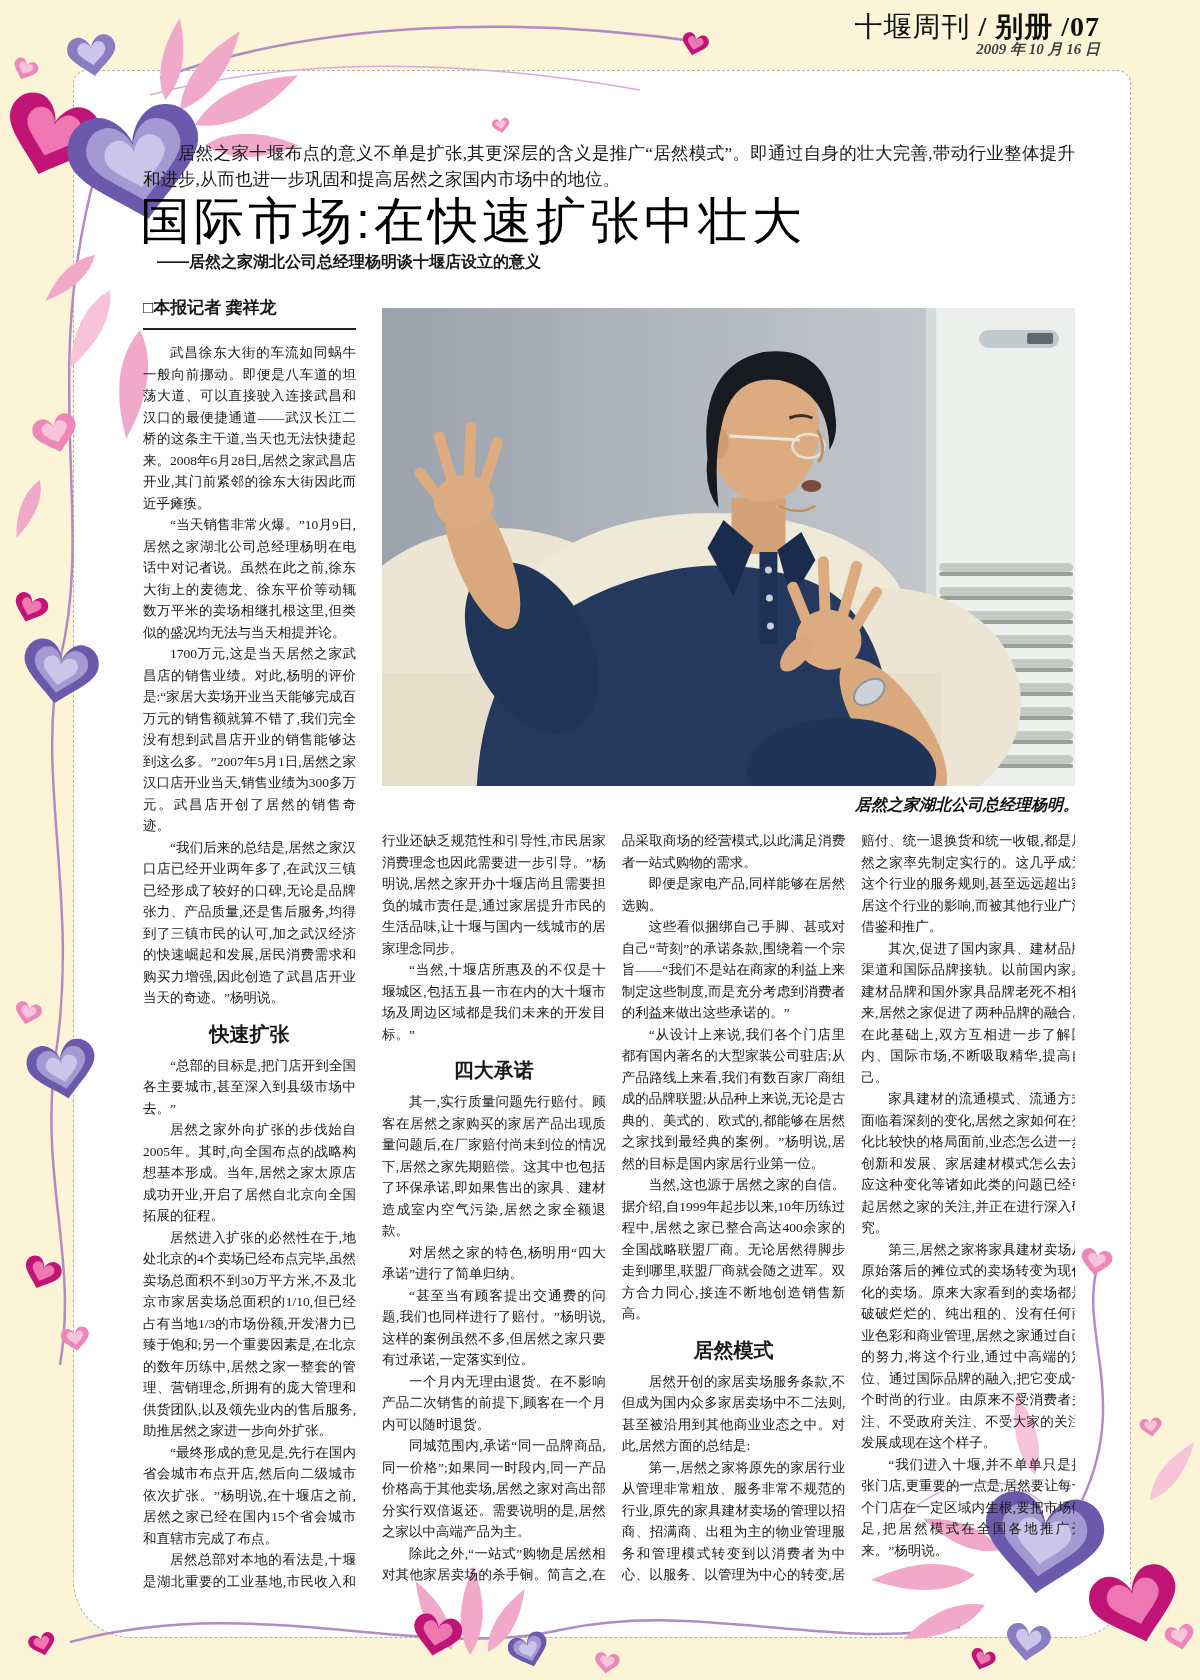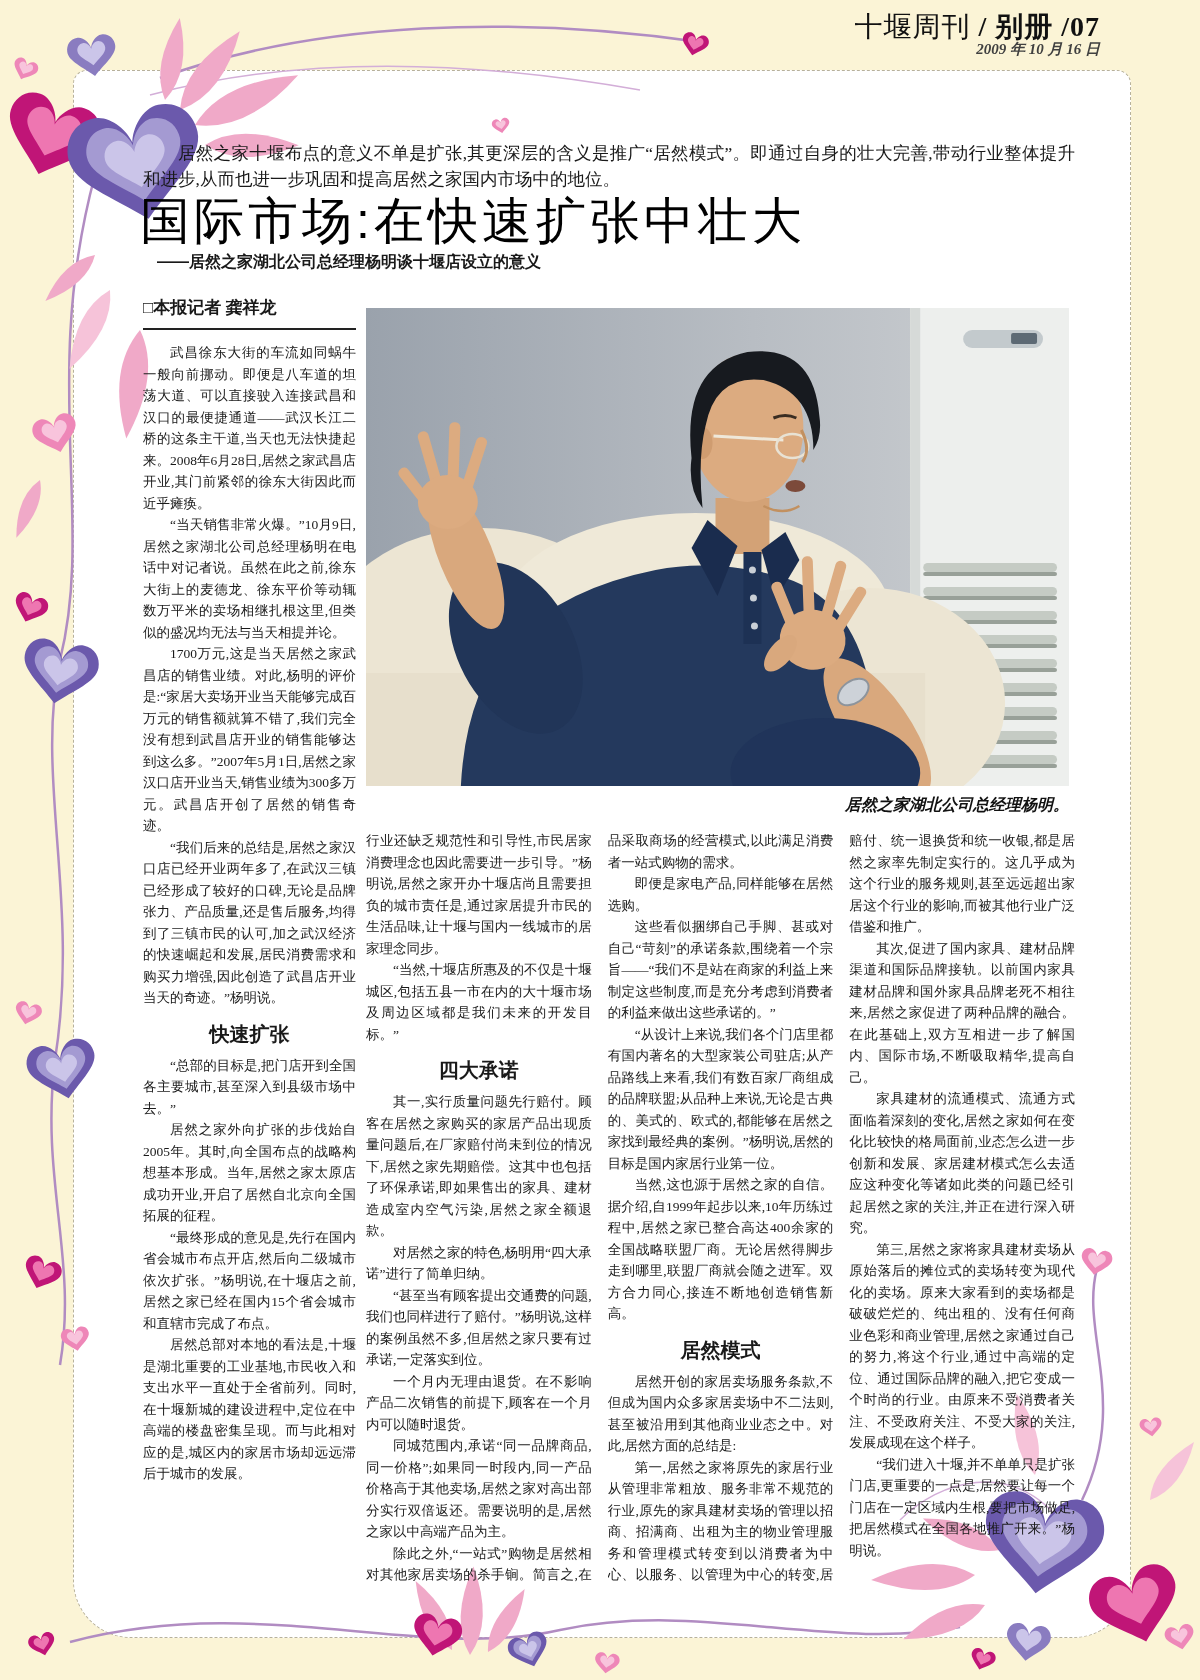--- a/index.html
+++ b/index.html
@@ -15,21 +15,21 @@
   .issue-date{position:absolute;top:40px;right:100px;z-index:3;font-size:15px;
        font-weight:bold;font-style:italic;color:#404040;}
   .intro{position:absolute;left:143px;top:140px;width:932px;z-index:3;
        font-size:17.5px;line-height:26px;text-indent:2em;text-align:justify;}
   .headline{position:absolute;left:140px;top:188px;width:932px;z-index:3;margin:0;
        font-family:"Liberation Sans",sans-serif;font-weight:500;font-size:50px;
        letter-spacing:4px;color:#000;}
   .subhead{position:absolute;left:143px;top:252px;width:932px;z-index:3;
        font-family:"Liberation Sans",sans-serif;font-size:16px;font-weight:bold;margin-left:14px;}
   .main{position:absolute;left:143px;top:292px;width:932px;height:1300px;z-index:3;
-       display:flex;gap:10px;overflow:hidden;}
+       display:flex;gap:26px;overflow:hidden;}
   .col1{width:213px;flex:none;overflow:hidden;}
   .right{flex:1;display:flex;flex-direction:column;}
   .byline{font-size:17px;font-weight:bold;padding:4px 0 9px 0;
        border-bottom:2px solid #222;margin-bottom:12px;}
   .photo{width:703px;height:478px;margin-top:16px;display:block;}
   .caption{text-align:right;font-size:16px;font-weight:bold;font-style:italic;
        margin:9px 6px 14px 0;color:#111;}
   .cols3{display:flex;gap:16px;height:752px;overflow:hidden;}
   .cols3 .col{flex:1;overflow:hidden;}
   .p{font-size:13.5px;line-height:21.5px;text-align:justify;text-indent:2em;margin:0;}
@@ -143,20 +143,21 @@
   <div class="col1">
     <div class="byline">□本报记者 龚祥龙</div>
     <div>
         <div class="p">武昌徐东大街的车流如同蜗牛一般向前挪动。即便是八车道的坦荡大道、可以直接驶入连接武昌和汉口的最便捷通道——武汉长江二桥的这条主干道,当天也无法快捷起来。2008年6月28日,居然之家武昌店开业,其门前紧邻的徐东大街因此而近乎瘫痪。</div>
         <div class="p">“当天销售非常火爆。”10月9日,居然之家湖北公司总经理杨明在电话中对记者说。虽然在此之前,徐东大街上的麦德龙、徐东平价等动辄数万平米的卖场相继扎根这里,但类似的盛况均无法与当天相提并论。</div>
         <div class="p">1700万元,这是当天居然之家武昌店的销售业绩。对此,杨明的评价是:“家居大卖场开业当天能够完成百万元的销售额就算不错了,我们完全没有想到武昌店开业的销售能够达到这么多。”2007年5月1日,居然之家汉口店开业当天,销售业绩为300多万元。武昌店开创了居然的销售奇迹。</div>
         <div class="p">“我们后来的总结是,居然之家汉口店已经开业两年多了,在武汉三镇已经形成了较好的口碑,无论是品牌张力、产品质量,还是售后服务,均得到了三镇市民的认可,加之武汉经济的快速崛起和发展,居民消费需求和购买力增强,因此创造了武昌店开业当天的奇迹。”杨明说。</div>
         <div class="h">快速扩张</div>
         <div class="p">“总部的目标是,把门店开到全国各主要城市,甚至深入到县级市场中去。”</div>
         <div class="p">居然之家外向扩张的步伐始自2005年。其时,向全国布点的战略构想基本形成。当年,居然之家太原店成功开业,开启了居然自北京向全国拓展的征程。</div>
+        <div class="p">居然进入扩张的必然性在于,地处北京的4个卖场已经布点完毕,虽然卖场总面积不到30万平方米,不及北京市家居卖场总面积的1/10,但已经占有当地1/3的市场份额,开发潜力已臻于饱和;另一个重要因素是,在北京的数年历练中,居然之家一整套的管理、营销理念,所拥有的庞大管理和供货团队,以及领先业内的售后服务,助推居然之家进一步向外扩张。</div>
         <div class="p">“最终形成的意见是,先行在国内省会城市布点开店,然后向二级城市依次扩张。”杨明说,在十堰店之前,居然之家已经在国内15个省会城市和直辖市完成了布点。</div>
         <div class="p">居然总部对本地的看法是,十堰是湖北重要的工业基地,市民收入和支出水平一直处于全省前列。同时,在十堰新城的建设进程中,定位在中高端的楼盘密集呈现。而与此相对应的是,城区内的家居市场却远远滞后于城市的发展。</div>
       </div>
   </div>
   <div class="right">
 
     <svg class="photo" viewBox="0 0 704 478" preserveAspectRatio="none">
       <defs>
         <linearGradient id="wall" x1="0" y1="0" x2="1" y2="0">
           <stop offset="0" stop-color="#9aa2ac"></stop>

